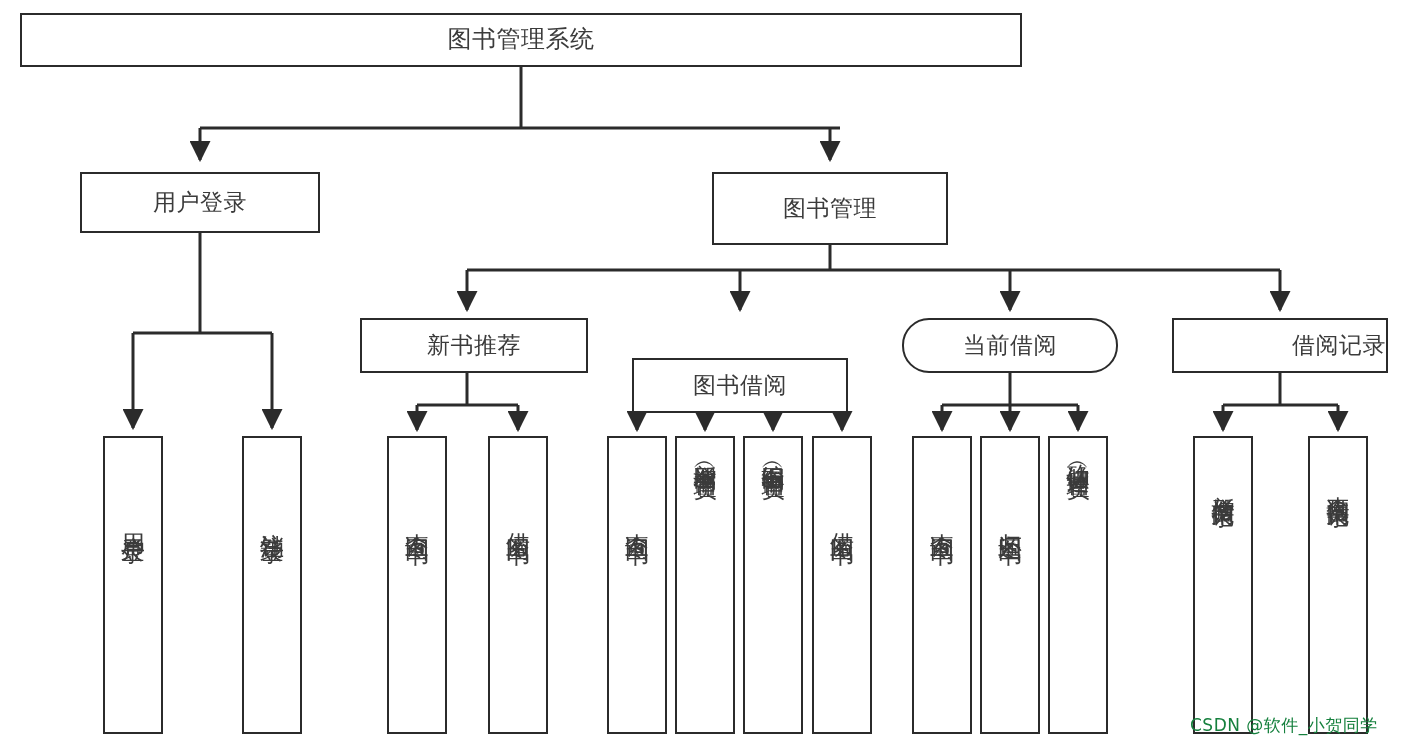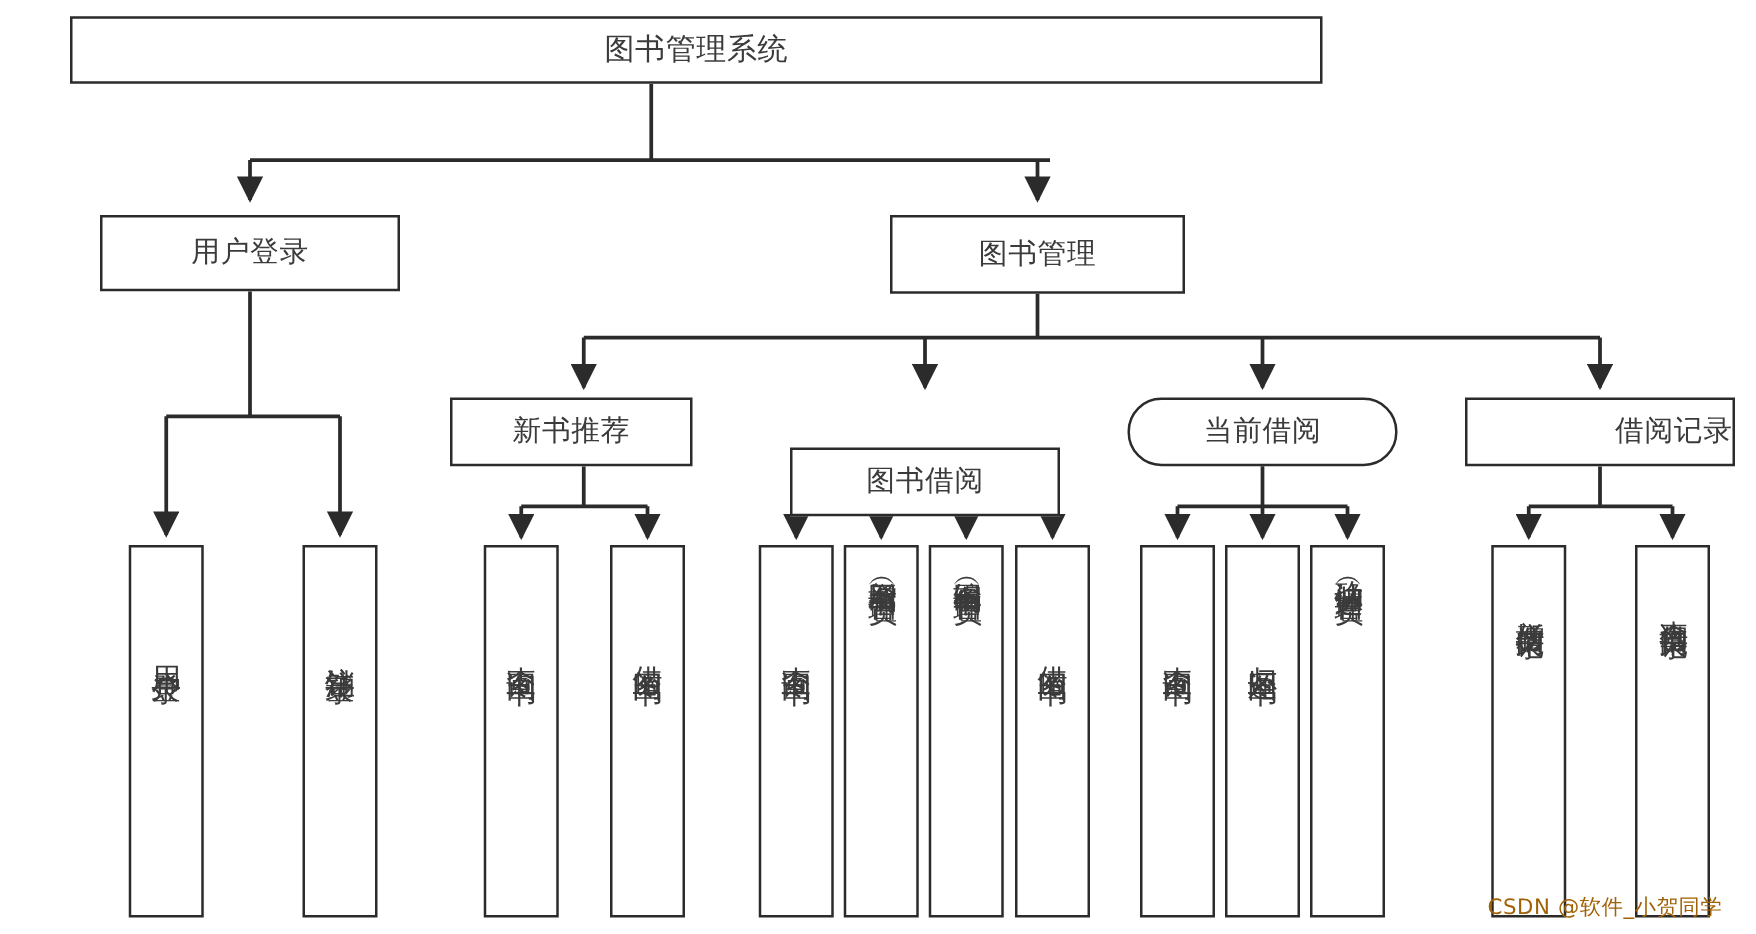--- a/index.html
+++ b/index.html
@@ -68,21 +68,21 @@
   }
   .node.vert.tall .label {
     font-size: 23px;
     letter-spacing: 2px;
   }
   .watermark {
     position: absolute;
     left: 1190px;
     top: 714px;
     font-size: 17px;
-    color: #a16207;
+    color: #15803d;
     letter-spacing: 0.5px;
     white-space: nowrap;
     z-index: 3;
     font-family: "DejaVu Sans", "Liberation Sans", sans-serif;
   }
 </style>
 </head>
 <body>
 
 <div id="canvas">
@@ -130,32 +130,32 @@
       <path d="M 1010 405 L 1010 430" marker-end="url(#arrow)"></path>
       <path d="M 1078 405 L 1078 430" marker-end="url(#arrow)"></path>
 
       <path d="M 1280 373 L 1280 405"></path>
       <path d="M 1223 405 L 1338 405"></path>
       <path d="M 1223 405 L 1223 430" marker-end="url(#arrow)"></path>
       <path d="M 1338 405 L 1338 430" marker-end="url(#arrow)"></path>
     </g>
   </svg>
 
-  <div class="node horiz root" style="left:20px; top:13px; width:1002px; height:54px;margin-left:36px;">
+  <div class="node horiz root" style="left:20px; top:13px; width:1002px; height:54px;">
     <span class="label">图书管理系统</span>
   </div>
 
   <div class="node horiz" style="left:80px; top:172px; width:240px; height:61px;">
     <span class="label">用户登录</span>
   </div>
-  <div class="node horiz" style="left:712px; top:172px; width:236px; height:63px;">
+  <div class="node horiz" style="left:712px; top:172px; width:236px; height:73px;">
     <span class="label">图书管理</span>
   </div>
 
-  <div class="node horiz" style="left:360px; top:318px; width:194px; height:55px;">
+  <div class="node horiz" style="left:360px; top:318px; width:228px; height:55px;">
     <span class="label">新书推荐</span>
   </div>
   <div class="node horiz" style="left:632px; top:318px; width:216px; height:55px;margin-top:40px;">
     <span class="label">图书借阅</span>
   </div>
   <div class="node horiz" style="left:902px; top:318px; width:216px; height:55px;border-radius:27px;">
     <span class="label">当前借阅</span>
   </div>
   <div class="node horiz" style="left:1172px; top:318px; width:216px; height:55px;justify-content:flex-end;">
     <span class="label">借阅记录</span>

